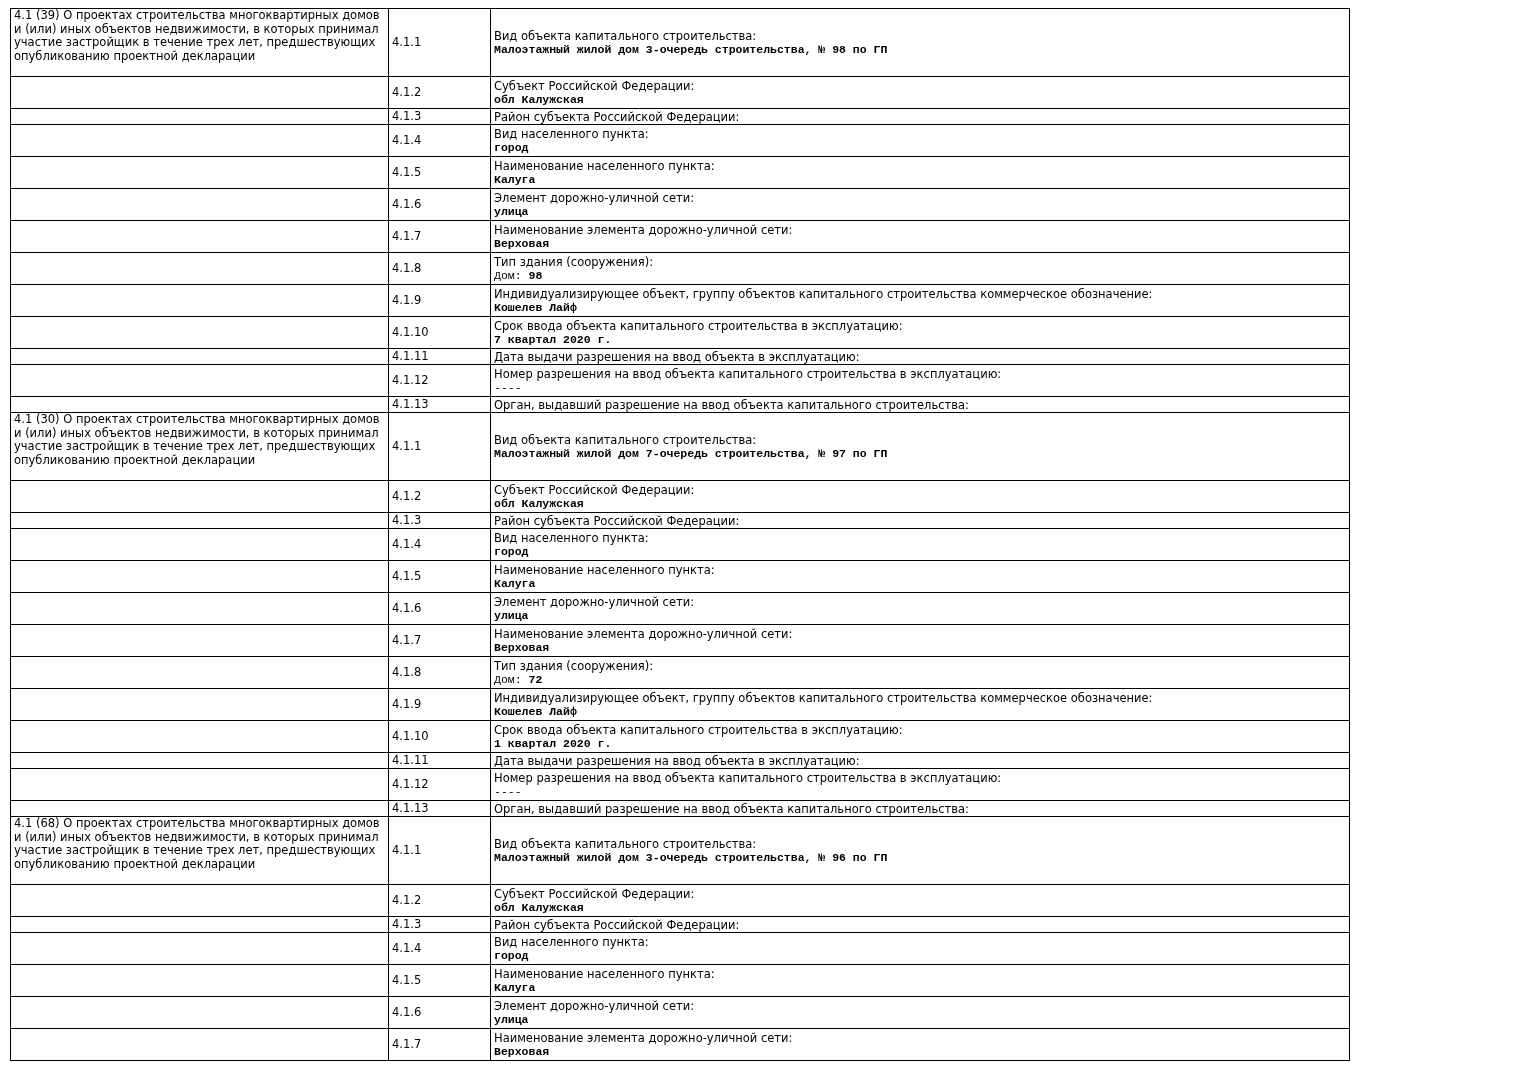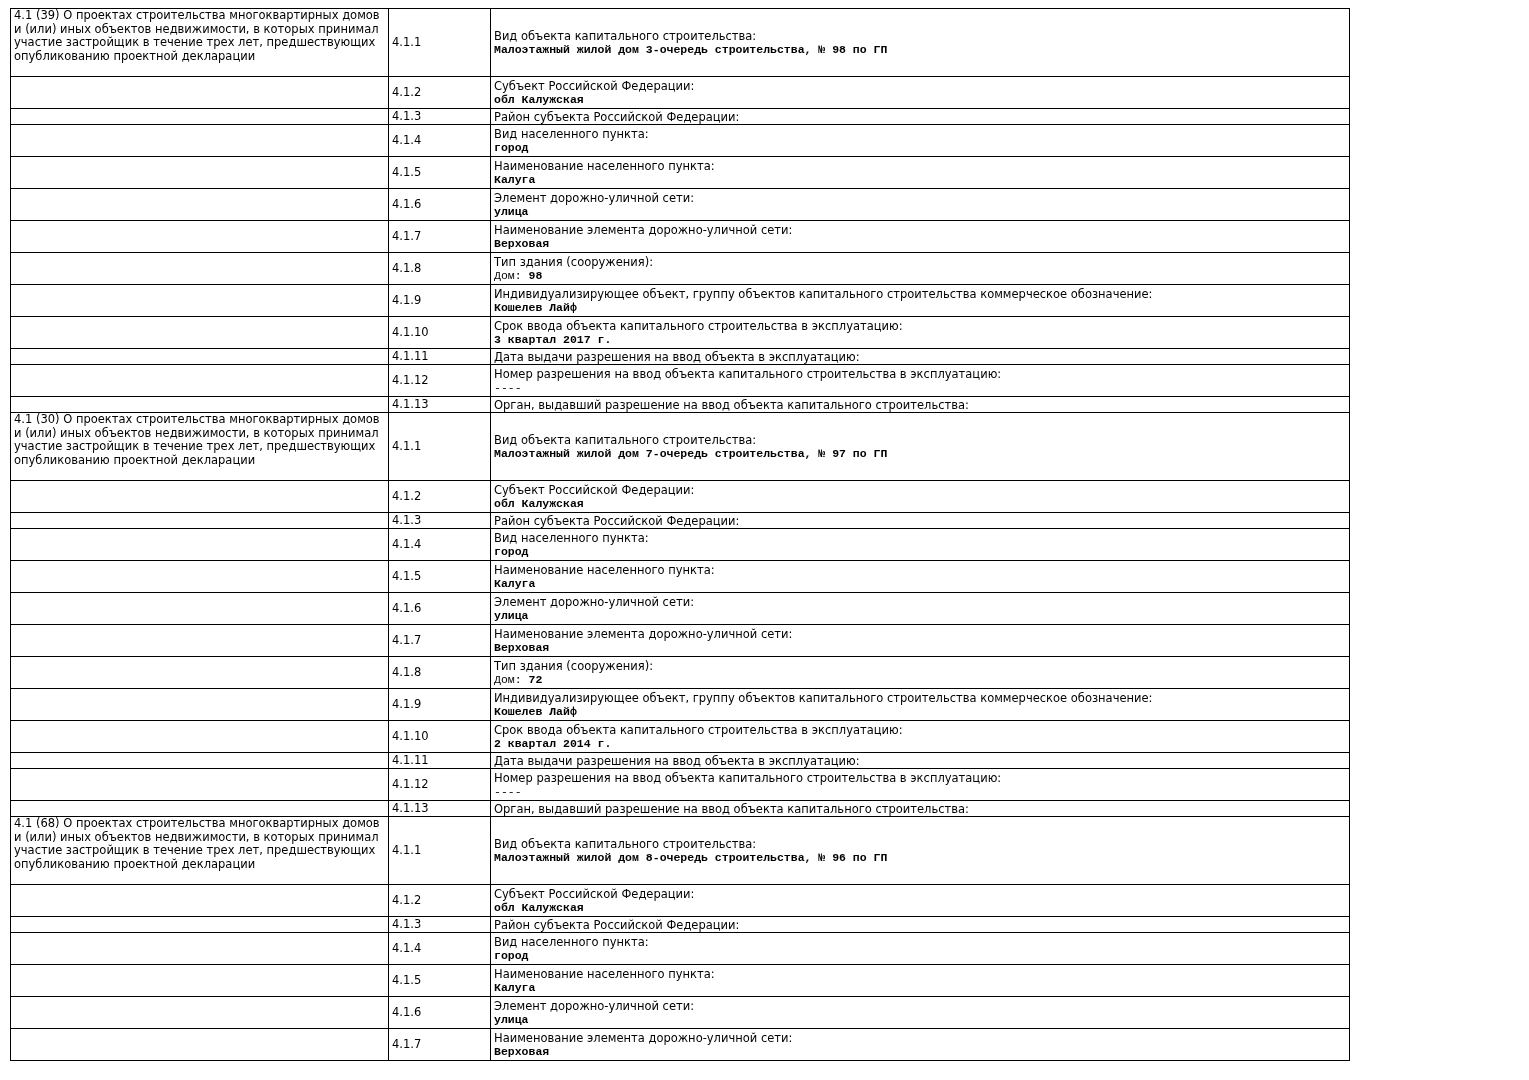--- a/index.html
+++ b/index.html
@@ -141,21 +141,21 @@
           <td class="col-value">
             <div class="label-line">Индивидуализирующее объект, группу объектов капитального строительства коммерческое обозначение:</div>
             <div class="value-line"><span>Кошелев Лайф</span></div>
           </td>
         </tr>
         <tr class="row-normal">
           <td class="col-section"></td>
           <td class="col-code"><span>4.1.10</span></td>
           <td class="col-value">
             <div class="label-line">Срок ввода объекта капитального строительства в эксплуатацию:</div>
-            <div class="value-line"><span>3 квартал 2017 г.</span></div>
+            <div class="value-line"><span>7 квартал 2020 г.</span></div>
           </td>
         </tr>
         <tr class="row-short">
           <td class="col-section"></td>
           <td class="col-code"><span>4.1.11</span></td>
           <td class="col-value">
             <div class="label-line">Дата выдачи разрешения на ввод объекта в эксплуатацию:</div>
           </td>
         </tr>
         <tr class="row-normal">
@@ -244,21 +244,21 @@
           <td class="col-value">
             <div class="label-line">Индивидуализирующее объект, группу объектов капитального строительства коммерческое обозначение:</div>
             <div class="value-line"><span>Кошелев Лайф</span></div>
           </td>
         </tr>
         <tr class="row-normal">
           <td class="col-section"></td>
           <td class="col-code"><span>4.1.10</span></td>
           <td class="col-value">
             <div class="label-line">Срок ввода объекта капитального строительства в эксплуатацию:</div>
-            <div class="value-line"><span>2 квартал 2014 г.</span></div>
+            <div class="value-line"><span>1 квартал 2020 г.</span></div>
           </td>
         </tr>
         <tr class="row-short">
           <td class="col-section"></td>
           <td class="col-code"><span>4.1.11</span></td>
           <td class="col-value">
             <div class="label-line">Дата выдачи разрешения на ввод объекта в эксплуатацию:</div>
           </td>
         </tr>
         <tr class="row-normal">
@@ -276,21 +276,21 @@
             <div class="label-line">Орган, выдавший разрешение на ввод объекта капитального строительства:</div>
           </td>
         </tr>
         <tr class="row-tall">
           <td class="col-section">
             <div>4.1 (68) О проектах строительства многоквартирных домов и (или) иных объектов недвижимости, в которых принимал участие застройщик в течение трех лет, предшествующих опубликованию проектной декларации</div>
           </td>
           <td class="col-code"><span>4.1.1</span></td>
           <td class="col-value">
             <div class="label-line">Вид объекта капитального строительства:</div>
-            <div class="value-line"><span>Малоэтажный жилой дом 8-очередь строительства, № 96 по ГП</span></div>
+            <div class="value-line"><span>Малоэтажный жилой дом 3-очередь строительства, № 96 по ГП</span></div>
           </td>
         </tr>
         <tr class="row-normal">
           <td class="col-section"></td>
           <td class="col-code"><span>4.1.2</span></td>
           <td class="col-value">
             <div class="label-line">Субъект Российской Федерации:</div>
             <div class="value-line"><span>обл Калужская</span></div>
           </td>
         </tr>

